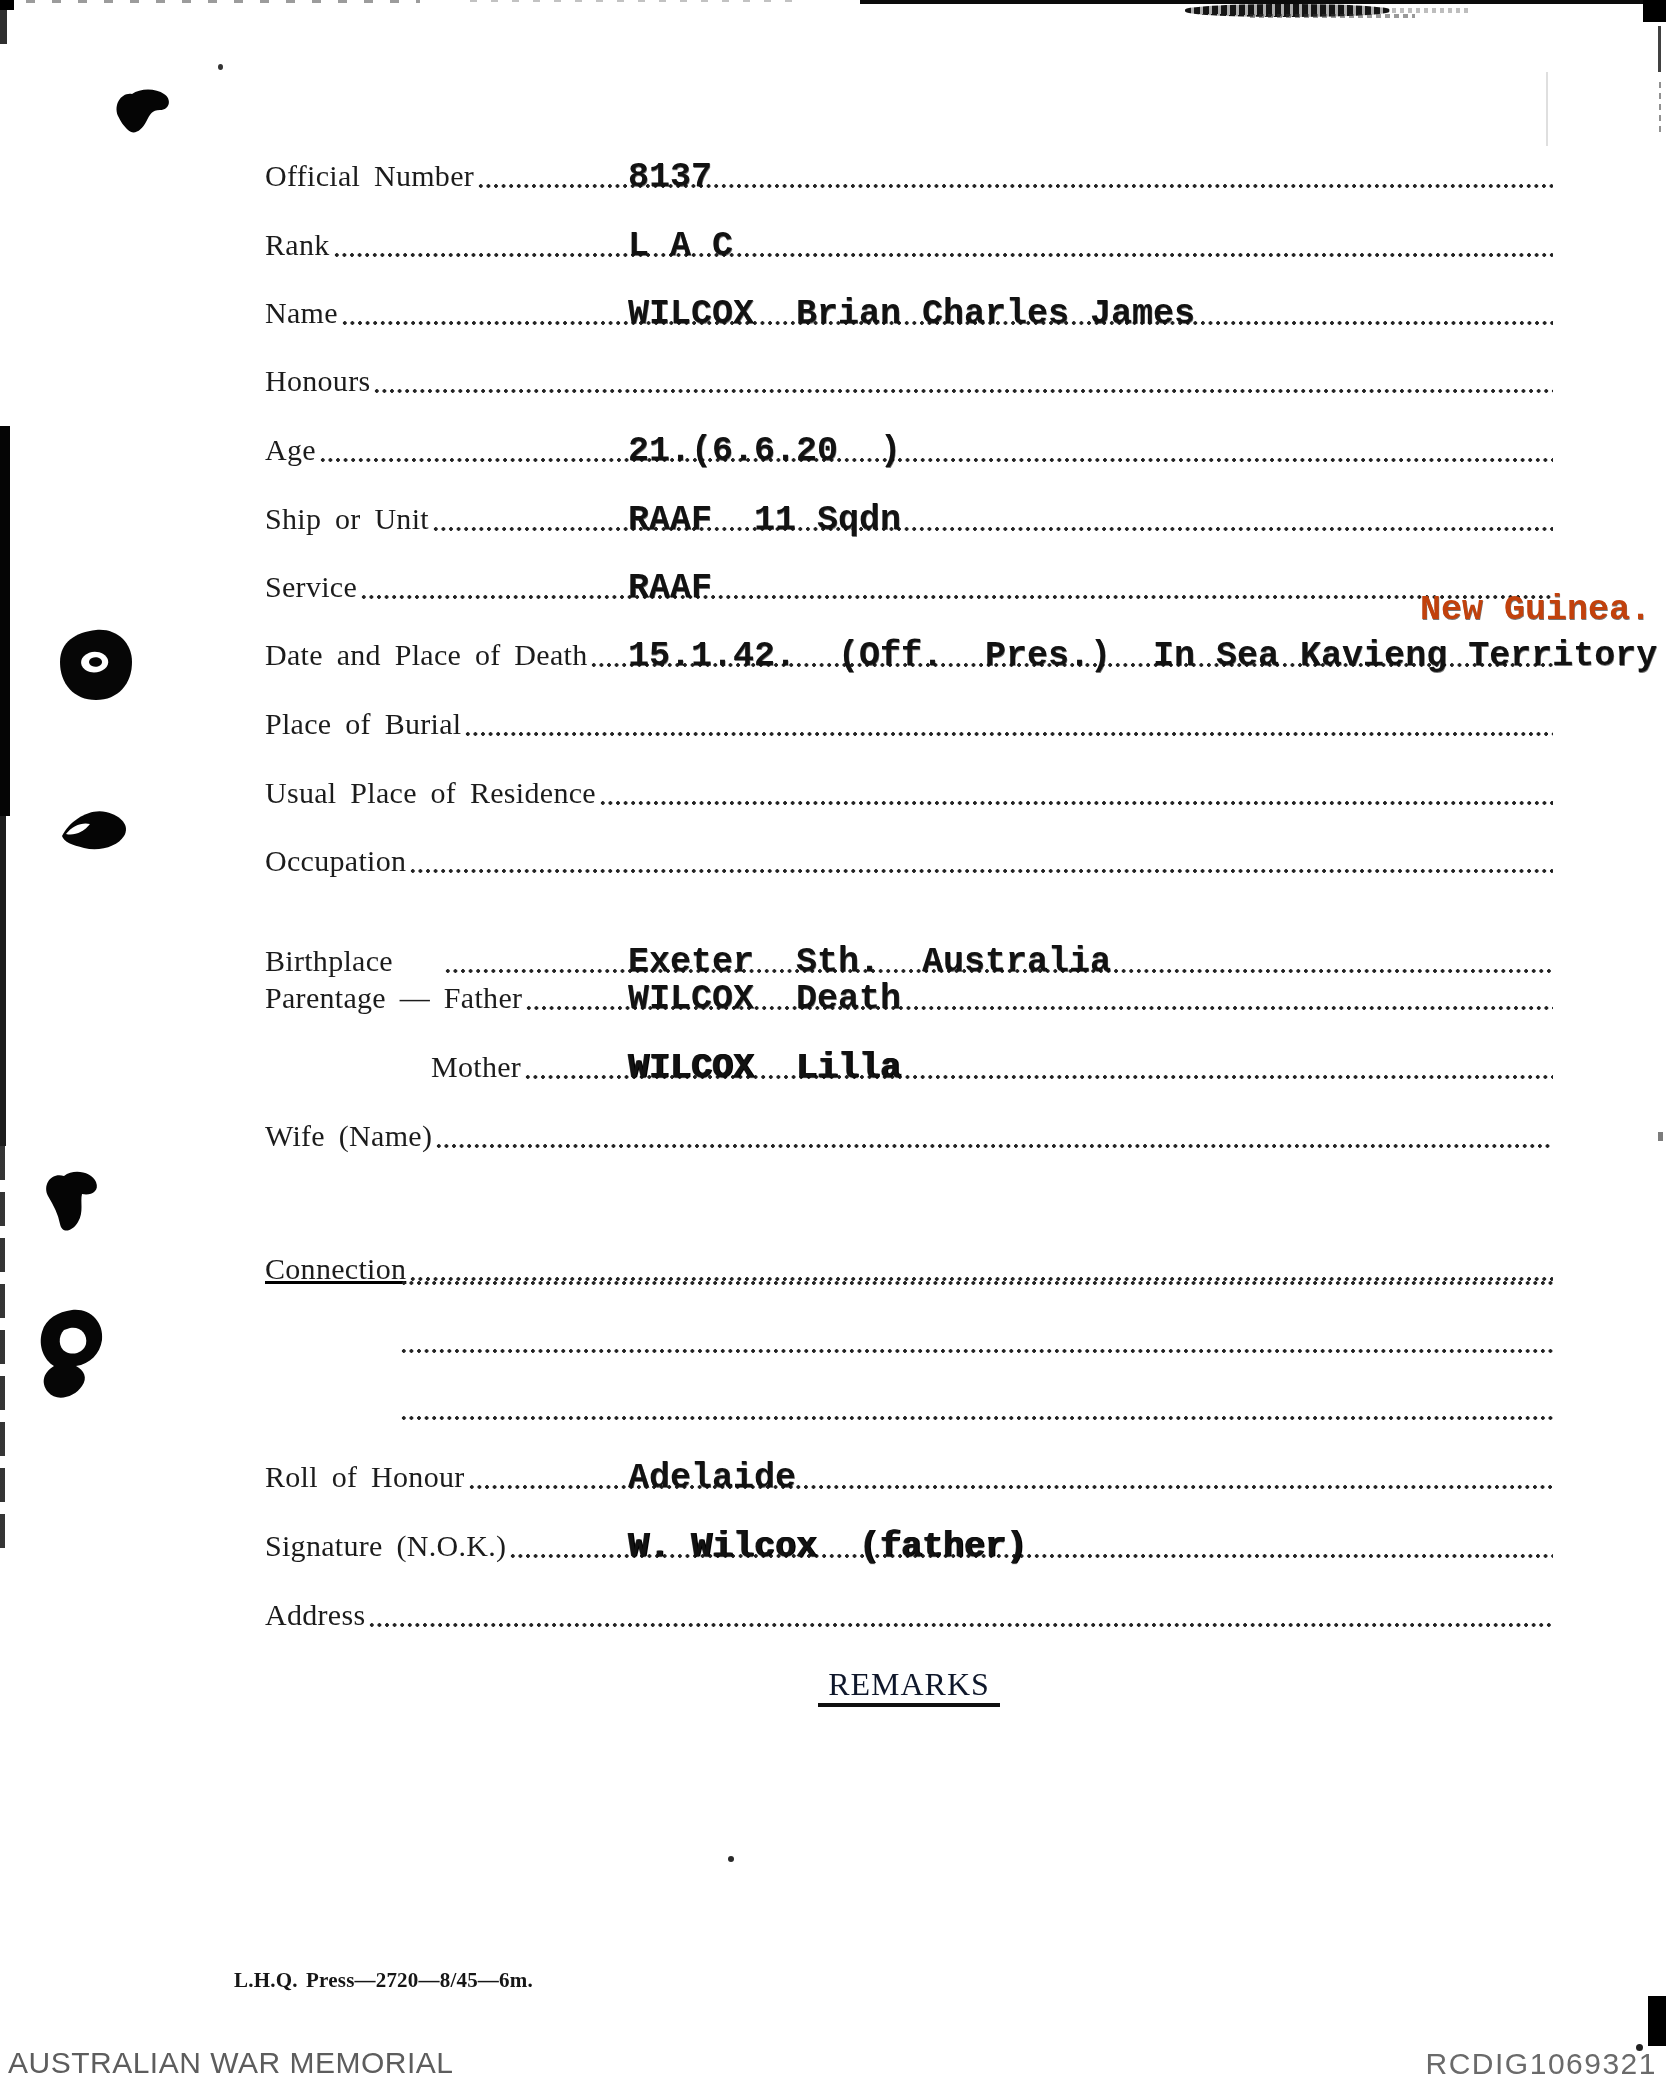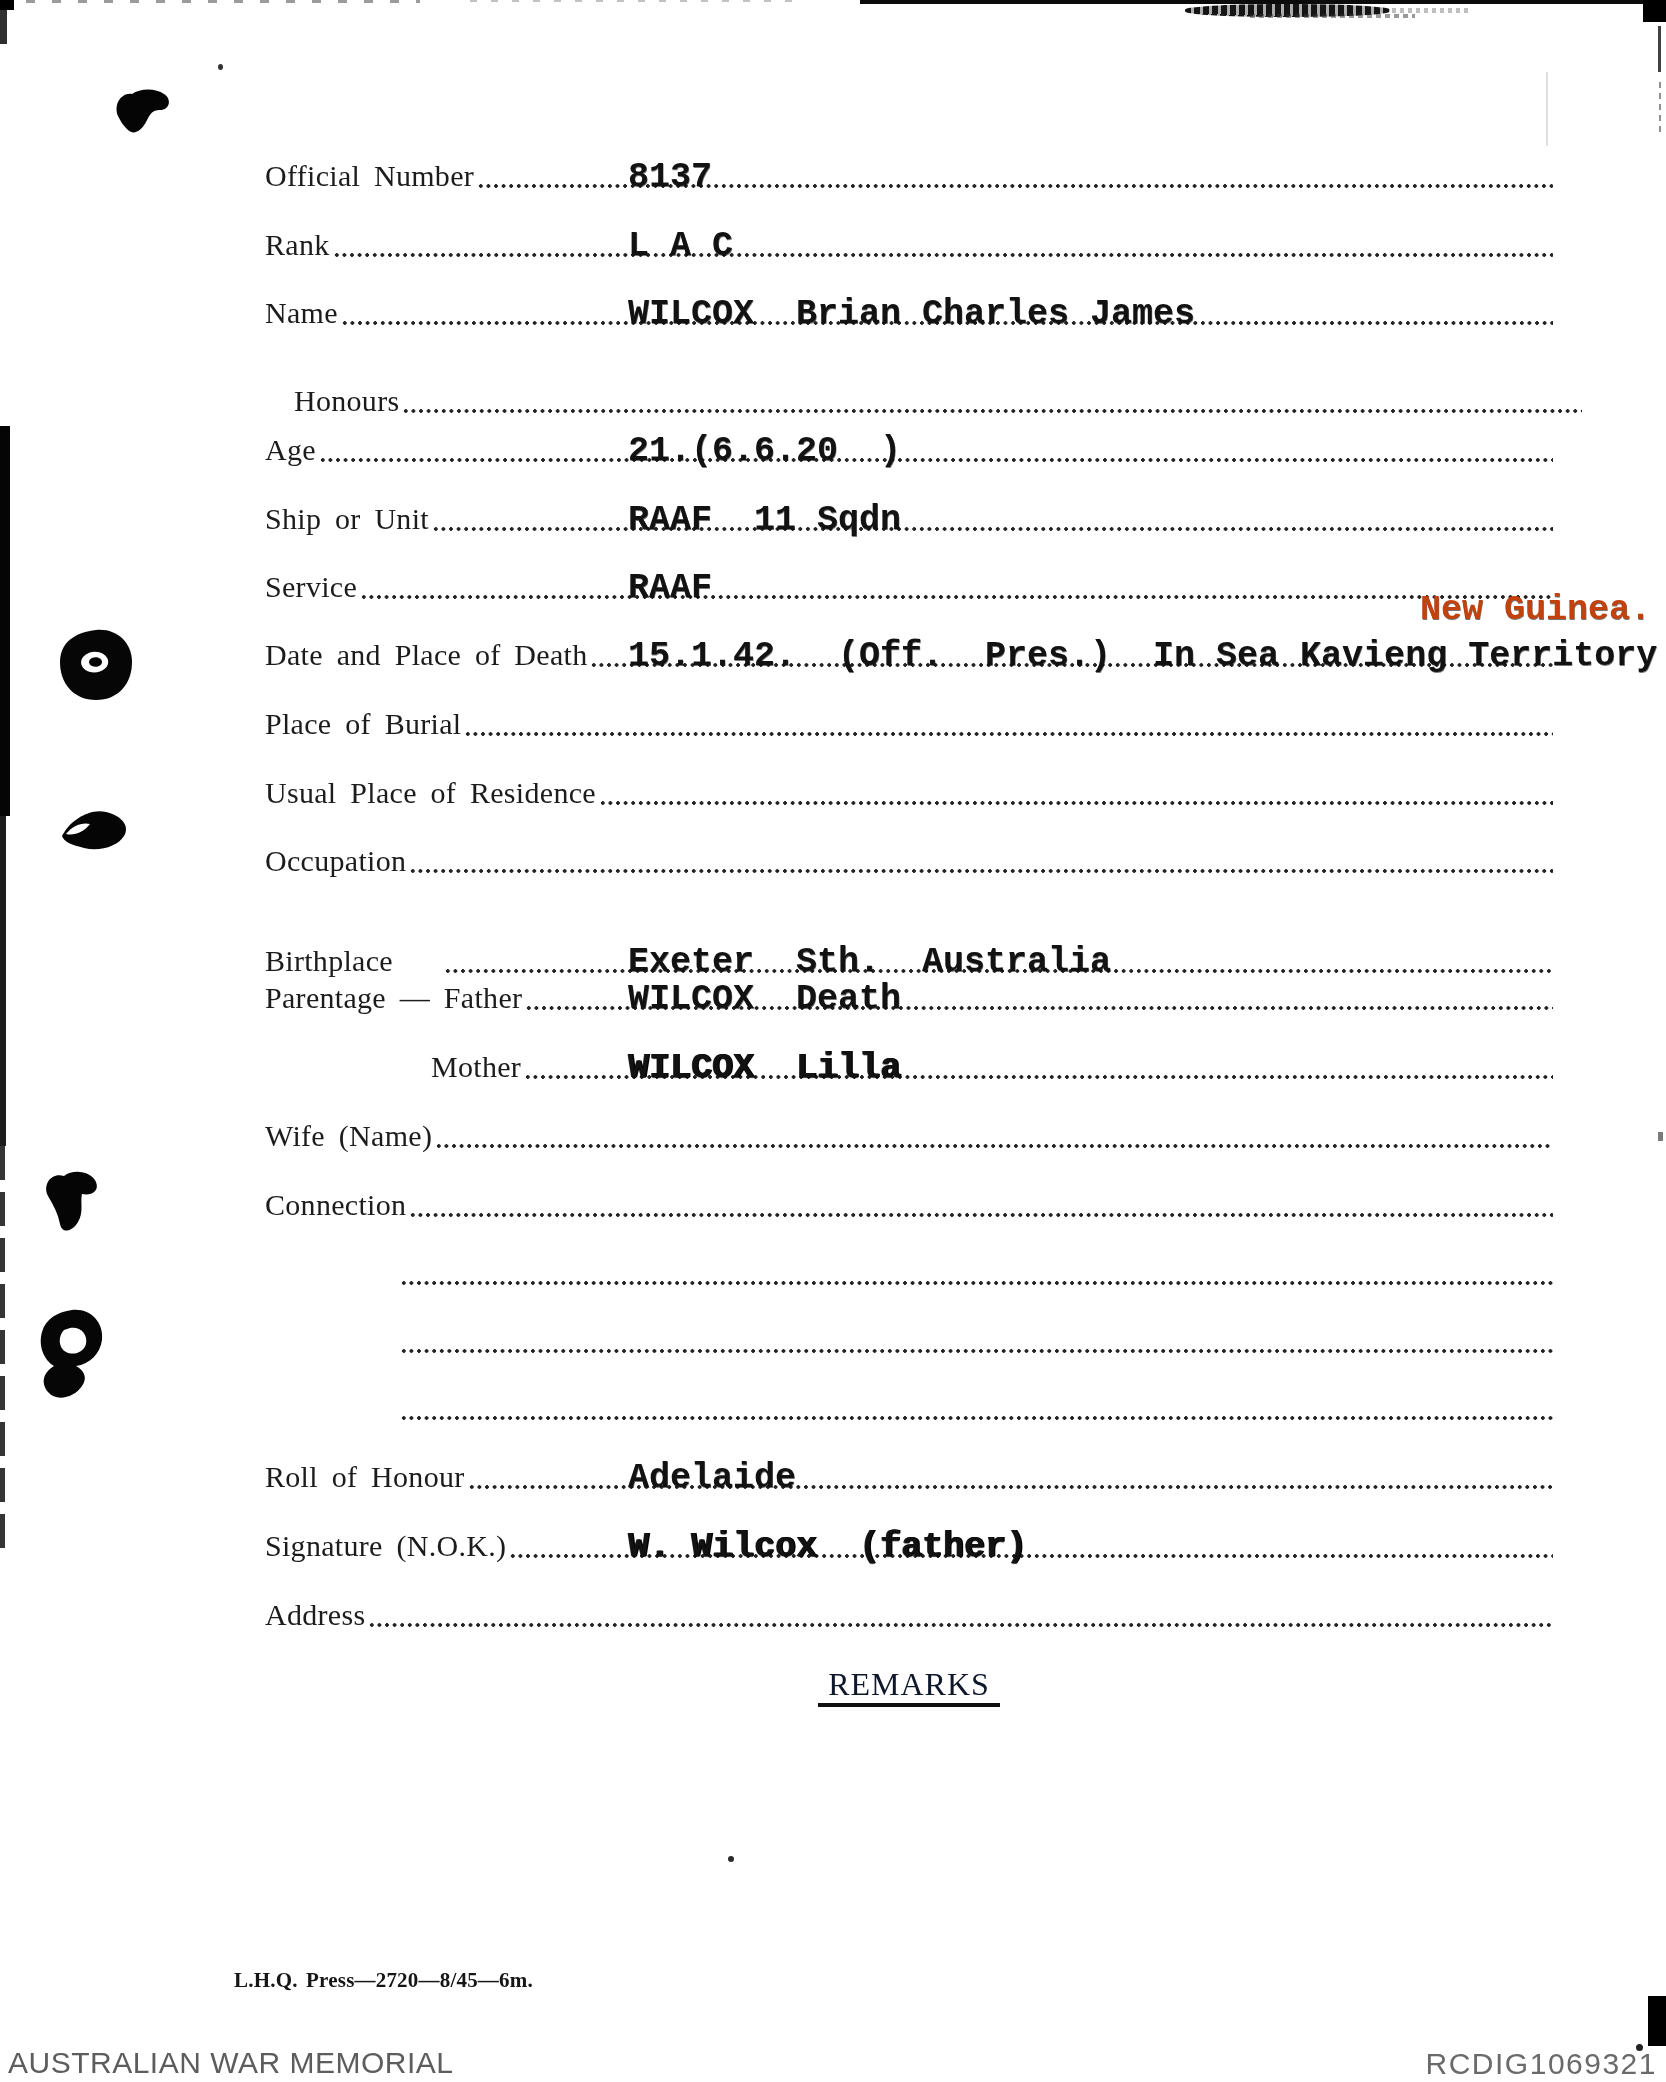--- a/index.html
+++ b/index.html
@@ -82,21 +82,21 @@
       <div class="row" style="top: 214px;">
         <span class="lab">Rank</span>
         <span class="dots"></span>
         <span class="val">L A C</span>
       </div>
       <div class="row" style="top: 282px;">
         <span class="lab">Name</span>
         <span class="dots"></span>
         <span class="val">WILCOX  Brian Charles James</span>
       </div>
-      <div class="row" style="top: 370px; margin-left: 29px;">
+      <div class="row" style="top: 350px;">
         <span class="lab">Honours</span>
         <span class="dots"></span>
       </div>
       <div class="row" style="top: 419px;">
         <span class="lab">Age</span>
         <span class="dots"></span>
         <span class="val">21.(6.6.20  )</span>
       </div>
       <div class="row" style="top: 488px;">
         <span class="lab">Ship or Unit</span>
@@ -138,21 +138,21 @@
       </div>
       <div class="row indent" style="top: 1036px;">
         <span class="lab">Mother</span>
         <span class="dots"></span>
         <span class="val heavy">WILCOX  Lilla</span>
       </div>
       <div class="row" style="top: 1105px;">
         <span class="lab">Wife (Name)</span>
         <span class="dots"></span>
       </div>
-      <div class="row" style="top: 1174px;">
+      <div class="row" style="top: 1238px; text-decoration: underline;">
         <span class="lab">Connection</span>
         <span class="dots"></span>
       </div>
       <div class="row blank" style="top: 1242px;">
         <span class="dots"></span>
       </div>
       <div class="row blank" style="top: 1310px;">
         <span class="dots"></span>
       </div>
       <div class="row blank" style="top: 1377px;">

